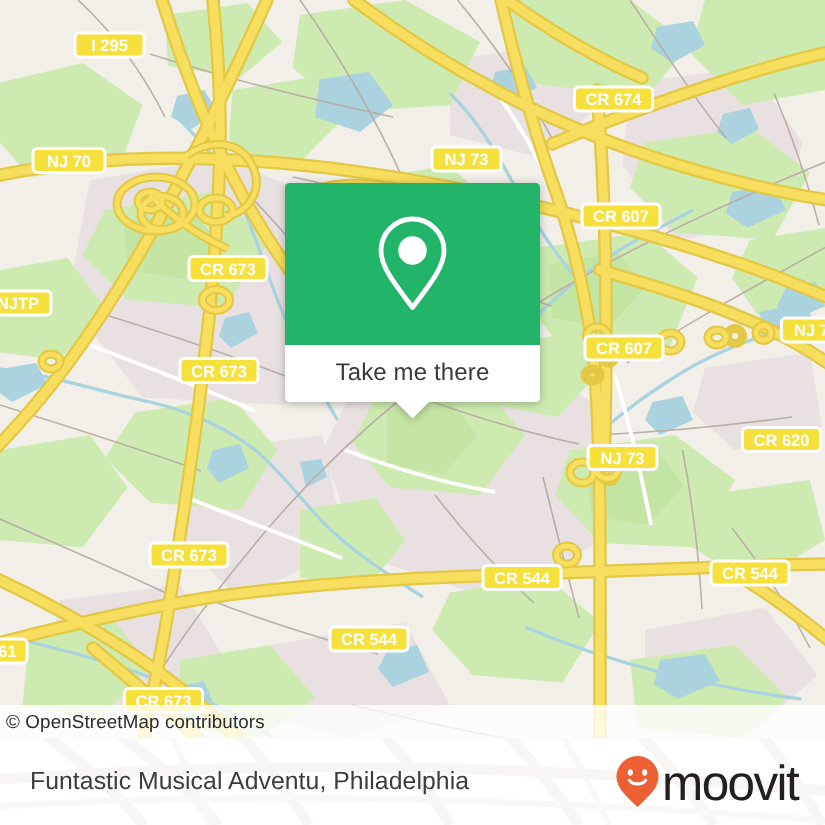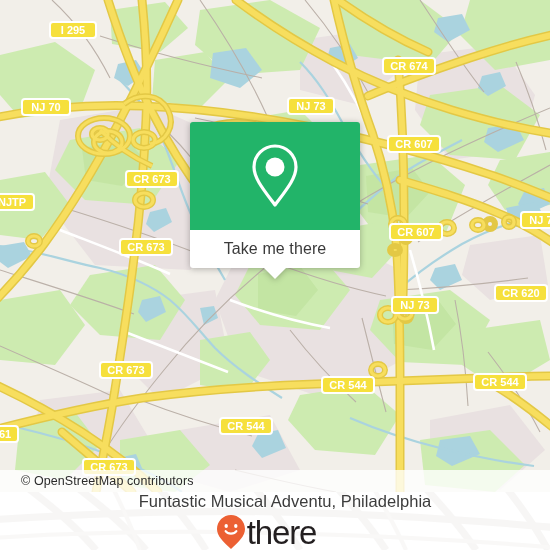--- a/index.html
+++ b/index.html
@@ -41,21 +41,21 @@
     width: 550px;
     height: 22px;
     background: rgba(255,255,255,0.78);
     display: flex;
     align-items: center;
     z-index: 40;
   }
   .attribution .attr-text {
     font-size: 12.5px;
     color: #2b2b2b;
-    padding-left: 21px;
+    padding-left: 4px;
     letter-spacing: 0.1px;
     white-space: nowrap;
   }
 
   
   .popup {
     position: absolute;
     left: 190px;
     top: 122px;
     width: 170px;
@@ -103,21 +103,20 @@
     position: absolute;
     left: 0;
     top: 492px;
     width: 550px;
     height: 58px;
     background: #ffffff;
     overflow: hidden;
     display: flex;
     align-items: center;
     justify-content: space-between;
-    flex-direction: column;
   }
   .bottombar-watermark {
     position: absolute;
     left: 0;
     top: 0;
     width: 550px;
     height: 58px;
     opacity: 0.5;
     pointer-events: none;
   }
@@ -476,17 +475,17 @@
 
     <span class="place-label">Funtastic Musical Adventu, Philadelphia</span>
 
     <span class="brand">
       <svg class="brand-mark" width="30" height="36" viewBox="0 0 30 36">
         <path d="M15 1 C7.3 1 1 7.3 1 15 C1 22 7 27.5 15 35 C23 27.5 29 22 29 15 C29 7.3 22.7 1 15 1 Z" fill="#ec6033"></path>
         <ellipse cx="10.2" cy="12" rx="1.7" ry="2.1" fill="#ffffff"></ellipse>
         <ellipse cx="19.8" cy="12" rx="1.7" ry="2.1" fill="#ffffff"></ellipse>
         <path d="M9.6 17.2 C11.8 20.4 18.2 20.4 20.4 17.2" fill="none" stroke="#ffffff" stroke-width="2.1" stroke-linecap="round"></path>
       </svg>
-      <span class="brand-word">there</span>
+      <span class="brand-word">moovit</span>
     </span>
   </div>
 
 </div>
 
 </body></html>

